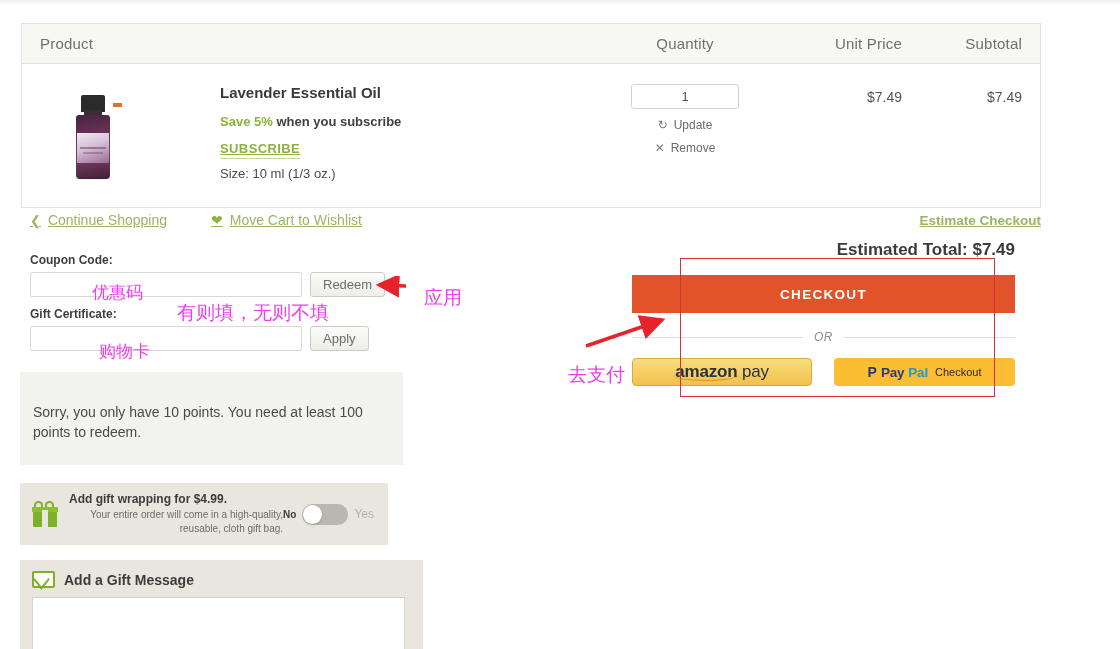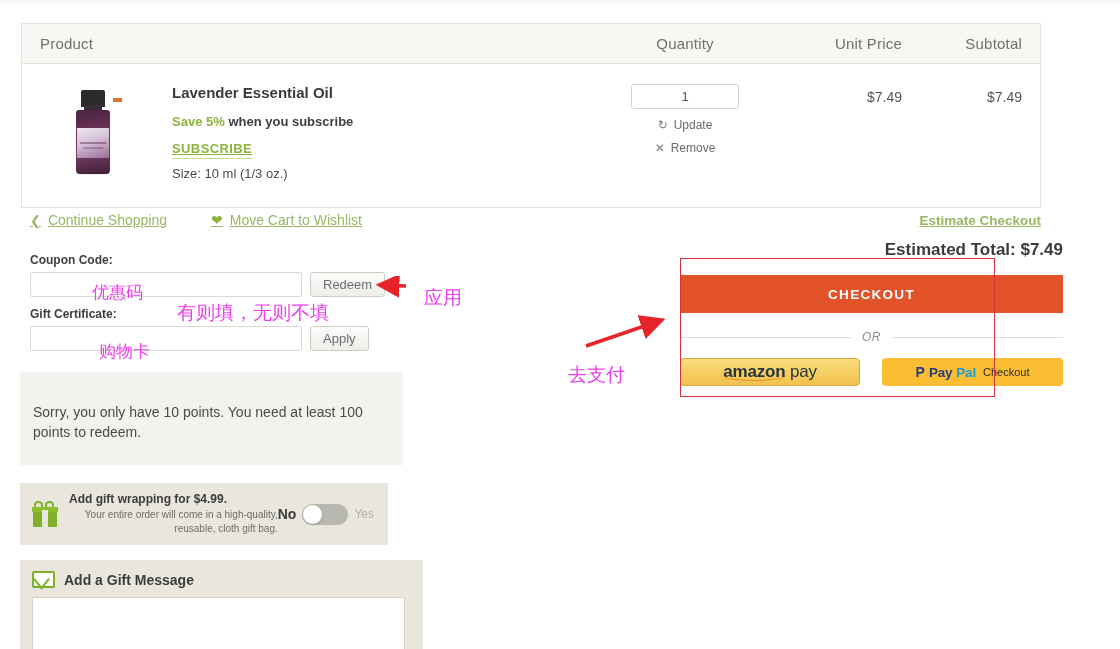--- a/index.html
+++ b/index.html
@@ -48,21 +48,21 @@
   .col-qty     { width: 178px; text-align: center; }
   .col-unit    { width: 128px; text-align: right; }
   .col-sub     { width: 120px; text-align: right; }
 
   .cart-body {
     display: flex;
     align-items: flex-start;
     padding: 18px 18px 26px 18px;
     min-height: 128px;
   }
-  .prod-cell { flex: 1 1 auto; display: flex; align-items: center; }
+  .prod-cell { flex: 1 1 auto; display: flex; align-items: flex-end; gap: 48px; }
   .prod-thumb {
     width: 62px; height: 86px;
     margin-left: 22px;
     margin-top: 2px;
     position: relative;
     flex: 0 0 auto;
   }
   .bottle-cap {
     position: absolute; left: 19px; top: 0;
     width: 24px; height: 17px;
@@ -226,21 +226,21 @@
     position: absolute; top: 0; width: 9px; height: 8px;
     border: 2.5px solid #7fb028; border-radius: 50% 50% 0 0;
     border-bottom: none;
   }
   .gift-icon .gb1 { left: 2px; }
   .gift-icon .gb2 { left: 13px; }
   .gift-copy { margin-left: 11px; flex: 1 1 auto; }
   .gift-title { font-size: 12px; font-weight: bold; color: #3c3c3c; }
   .gift-desc { font-size: 10px; color: #6e6e66; line-height: 14px; margin-top: 2px; text-align: right; }
   .toggle-wrap { display: flex; align-items: center; gap: 6px; flex: 0 0 auto; margin-right: 2px; }
-  .tg-no { font-size: 14px; font-weight: bold; color: #3c3c3c; text-align: center; }
+  .tg-no { font-size: 10px; font-weight: bold; color: #3c3c3c; text-align: center; }
   .tg-yes { font-size: 12px; color: #b3b3ab; }
   .switch {
     width: 46px; height: 21px; border-radius: 11px;
     background: #b8b8b0; position: relative; cursor: pointer;
   }
   .switch .knob {
     position: absolute; left: 1px; top: 1px;
     width: 19px; height: 19px; border-radius: 50%;
     background: #fff; box-shadow: 0 1px 2px rgba(0,0,0,.18);
   }
@@ -274,21 +274,21 @@
     border: 1px solid #d7d4c8;
     background: #fff;
     resize: none;
     outline: none;
     font-family: "Liberation Sans", sans-serif;
     font-size: 13px;
     padding: 5px;
   }
 
   
-  .checkout-panel { position: absolute; left: 680px; top: 240px; width: 383px; }
+  .checkout-panel { position: absolute; left: 632px; top: 240px; width: 383px; }
   .est-total {
     text-align: right;
     font-size: 17px; font-weight: bold; color: #3b3b3b;
     margin-bottom: 15px;
   }
   .btn-checkout {
     display: block; width: 383px; height: 38px;
     background: #e2532a;
     color: #fff;
     border: none;

